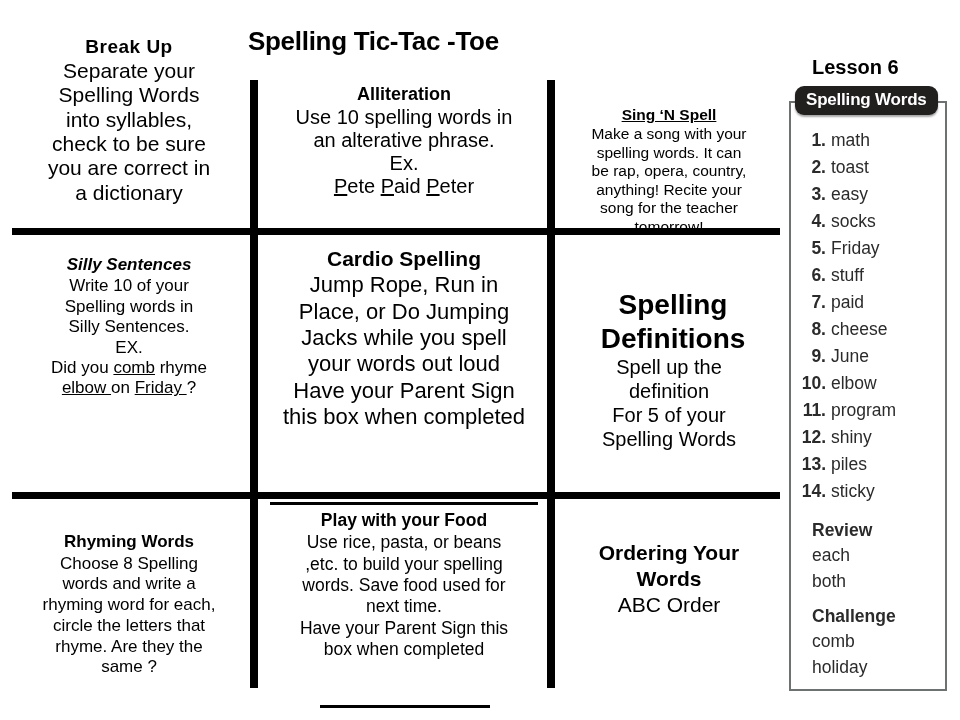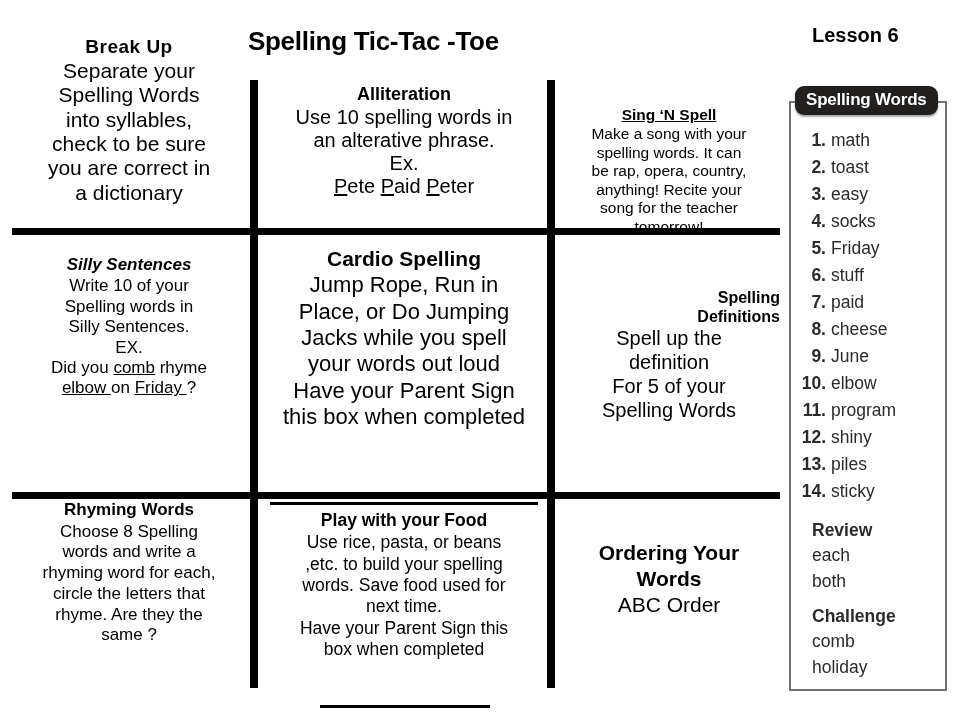--- a/index.html
+++ b/index.html
@@ -22,21 +22,21 @@
     position: absolute;
     left: 248px; top: 26px;
     width: 330px;
     font-size: 26px;
     font-weight: bold;
     letter-spacing: -0.3px;
     white-space: nowrap;
   }
   .lesson {
     position: absolute;
-    left: 812px; top: 24px;
+    left: 812px; top: 56px;
     font-size: 20px;
     font-weight: bold;
   }
 
   
   .hrule {
     position: absolute;
     background: #000;
     height: 7px;
   }
@@ -79,24 +79,24 @@
   #c-sing         { top: 66px;  font-size: 15.5px; line-height: 1.19; }
   #c-sing .hd     { font-size: 15.5px; margin-bottom: 1px; margin-top: 40px; }
 
   #c-silly        { top: 255px; font-size: 17px; line-height: 1.2; }
   #c-silly .hd    { font-size: 17px; margin-bottom: 1px; font-style: italic; }
 
   #c-cardio       { top: 246px; font-size: 22px; line-height: 1.2; }
   #c-cardio .hd   { font-size: 21px; margin-bottom: 1px; }
 
   #c-defs         { top: 288px; font-size: 20px; line-height: 1.2; }
-  #c-defs .hd     { font-size: 16px; text-align: right; padding-left: 8px; }
+  #c-defs .hd     { font-size: 28px; text-align: center; padding-left: 8px; }
 
   #c-rhyme        { top: 500px; font-size: 17px; line-height: 1.22; }
-  #c-rhyme .hd    { font-size: 17px; margin-bottom: 1px; }
+  #c-rhyme .hd    { font-size: 17px; margin-bottom: 1px; margin-top: 32px; }
 
   #c-food         { top: 510px; font-size: 17.5px; line-height: 1.22; }
   #c-food .hd     { font-size: 17.5px; margin-bottom: 1px; }
 
   #c-order        { top: 540px; font-size: 21px; line-height: 1.2; }
   #c-order .hd    { font-size: 21px; margin-bottom: 1px; }
 
   
   #words-panel {
     position: absolute;

